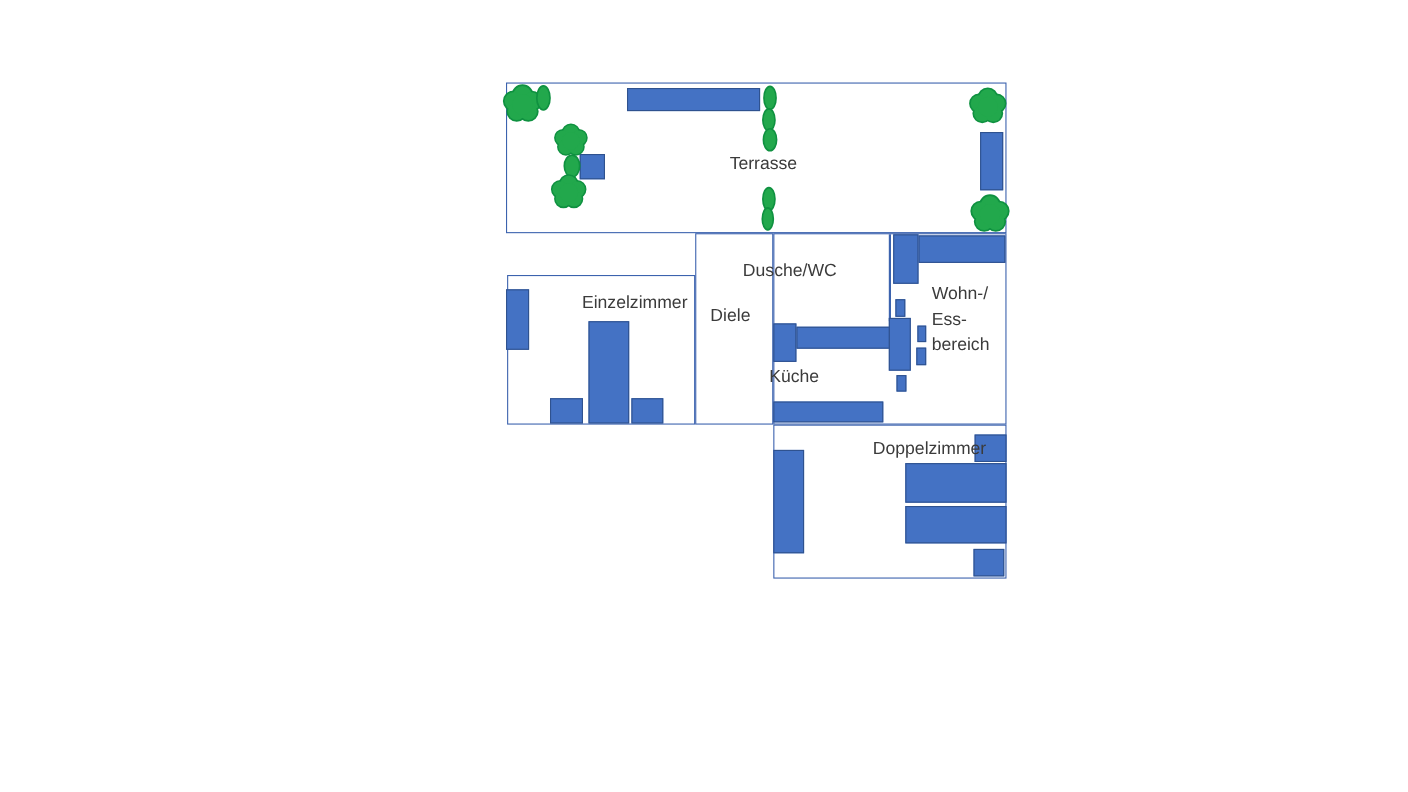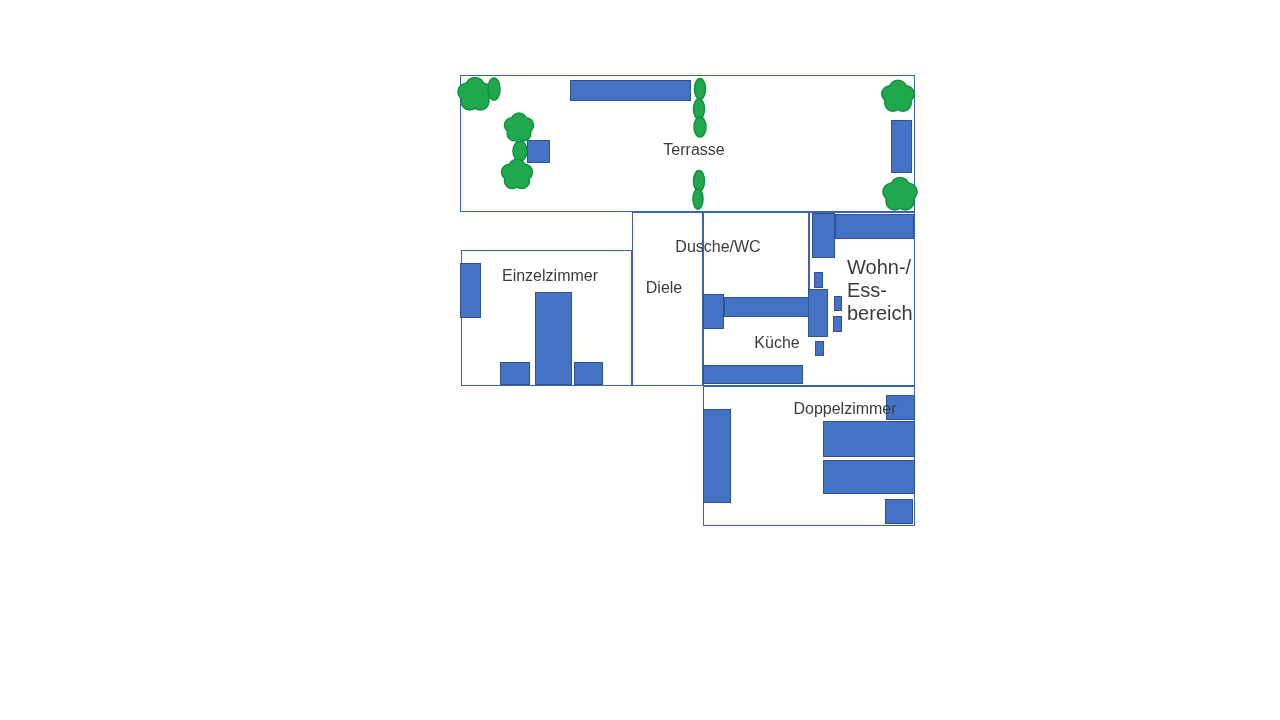--- a/index.html
+++ b/index.html
@@ -37,21 +37,21 @@
   .lbl{
     position:absolute;
     transform:translate(-50%,-50%);
     font-size:16px;
     line-height:18px;
     color:var(--label-text);
     white-space:nowrap;
   }
   .lbl-block{
     position:absolute;
-    font-size:20px;
+    font-size:16px;
     line-height:23px;
     color:var(--label-text);
     white-space:nowrap;
   }
   svg.overlay{
     position:absolute;left:0;top:0;width:1280px;height:720px;
     pointer-events:none;
   }
   .tree-o{fill:var(--tree-fill);stroke:var(--tree-border);stroke-width:3;}
   .tree-f{fill:var(--tree-fill);stroke:none;}
@@ -134,24 +134,24 @@
       <use href="#treeShape" class="tree-o"></use>
         <use href="#treeShape" class="tree-f"></use>
     </g>
     <g transform="translate(900 195) scale(1.05)">
       <use href="#treeShape" class="tree-o"></use>
         <use href="#treeShape" class="tree-f"></use>
     </g>
   </svg>
 
   <div class="lbl" style="left:694px;top:150px;">Terrasse</div>
-  <div class="lbl" style="left:550px;top:276px;">Einzelzimmer</div>
+  <div class="lbl" style="left:577px;top:276px;">Einzelzimmer</div>
   <div class="lbl" style="left:664px;top:288px;">Diele</div>
   <div class="lbl" style="left:718px;top:247px;">Dusche/WC</div>
-  <div class="lbl" style="left:777px;top:343px;">Küche</div>
+  <div class="lbl" style="left:722px;top:343px;">Küche</div>
   <div class="lbl" style="left:797px;top:409px;margin-left:48px;">Doppelzimmer</div>
   <div class="lbl-block" style="left:847px;top:256px;">
     <div>Wohn-/</div>
     <div>Ess-</div>
     <div>bereich</div>
   </div>
 
 </div>
 
 </body></html>

